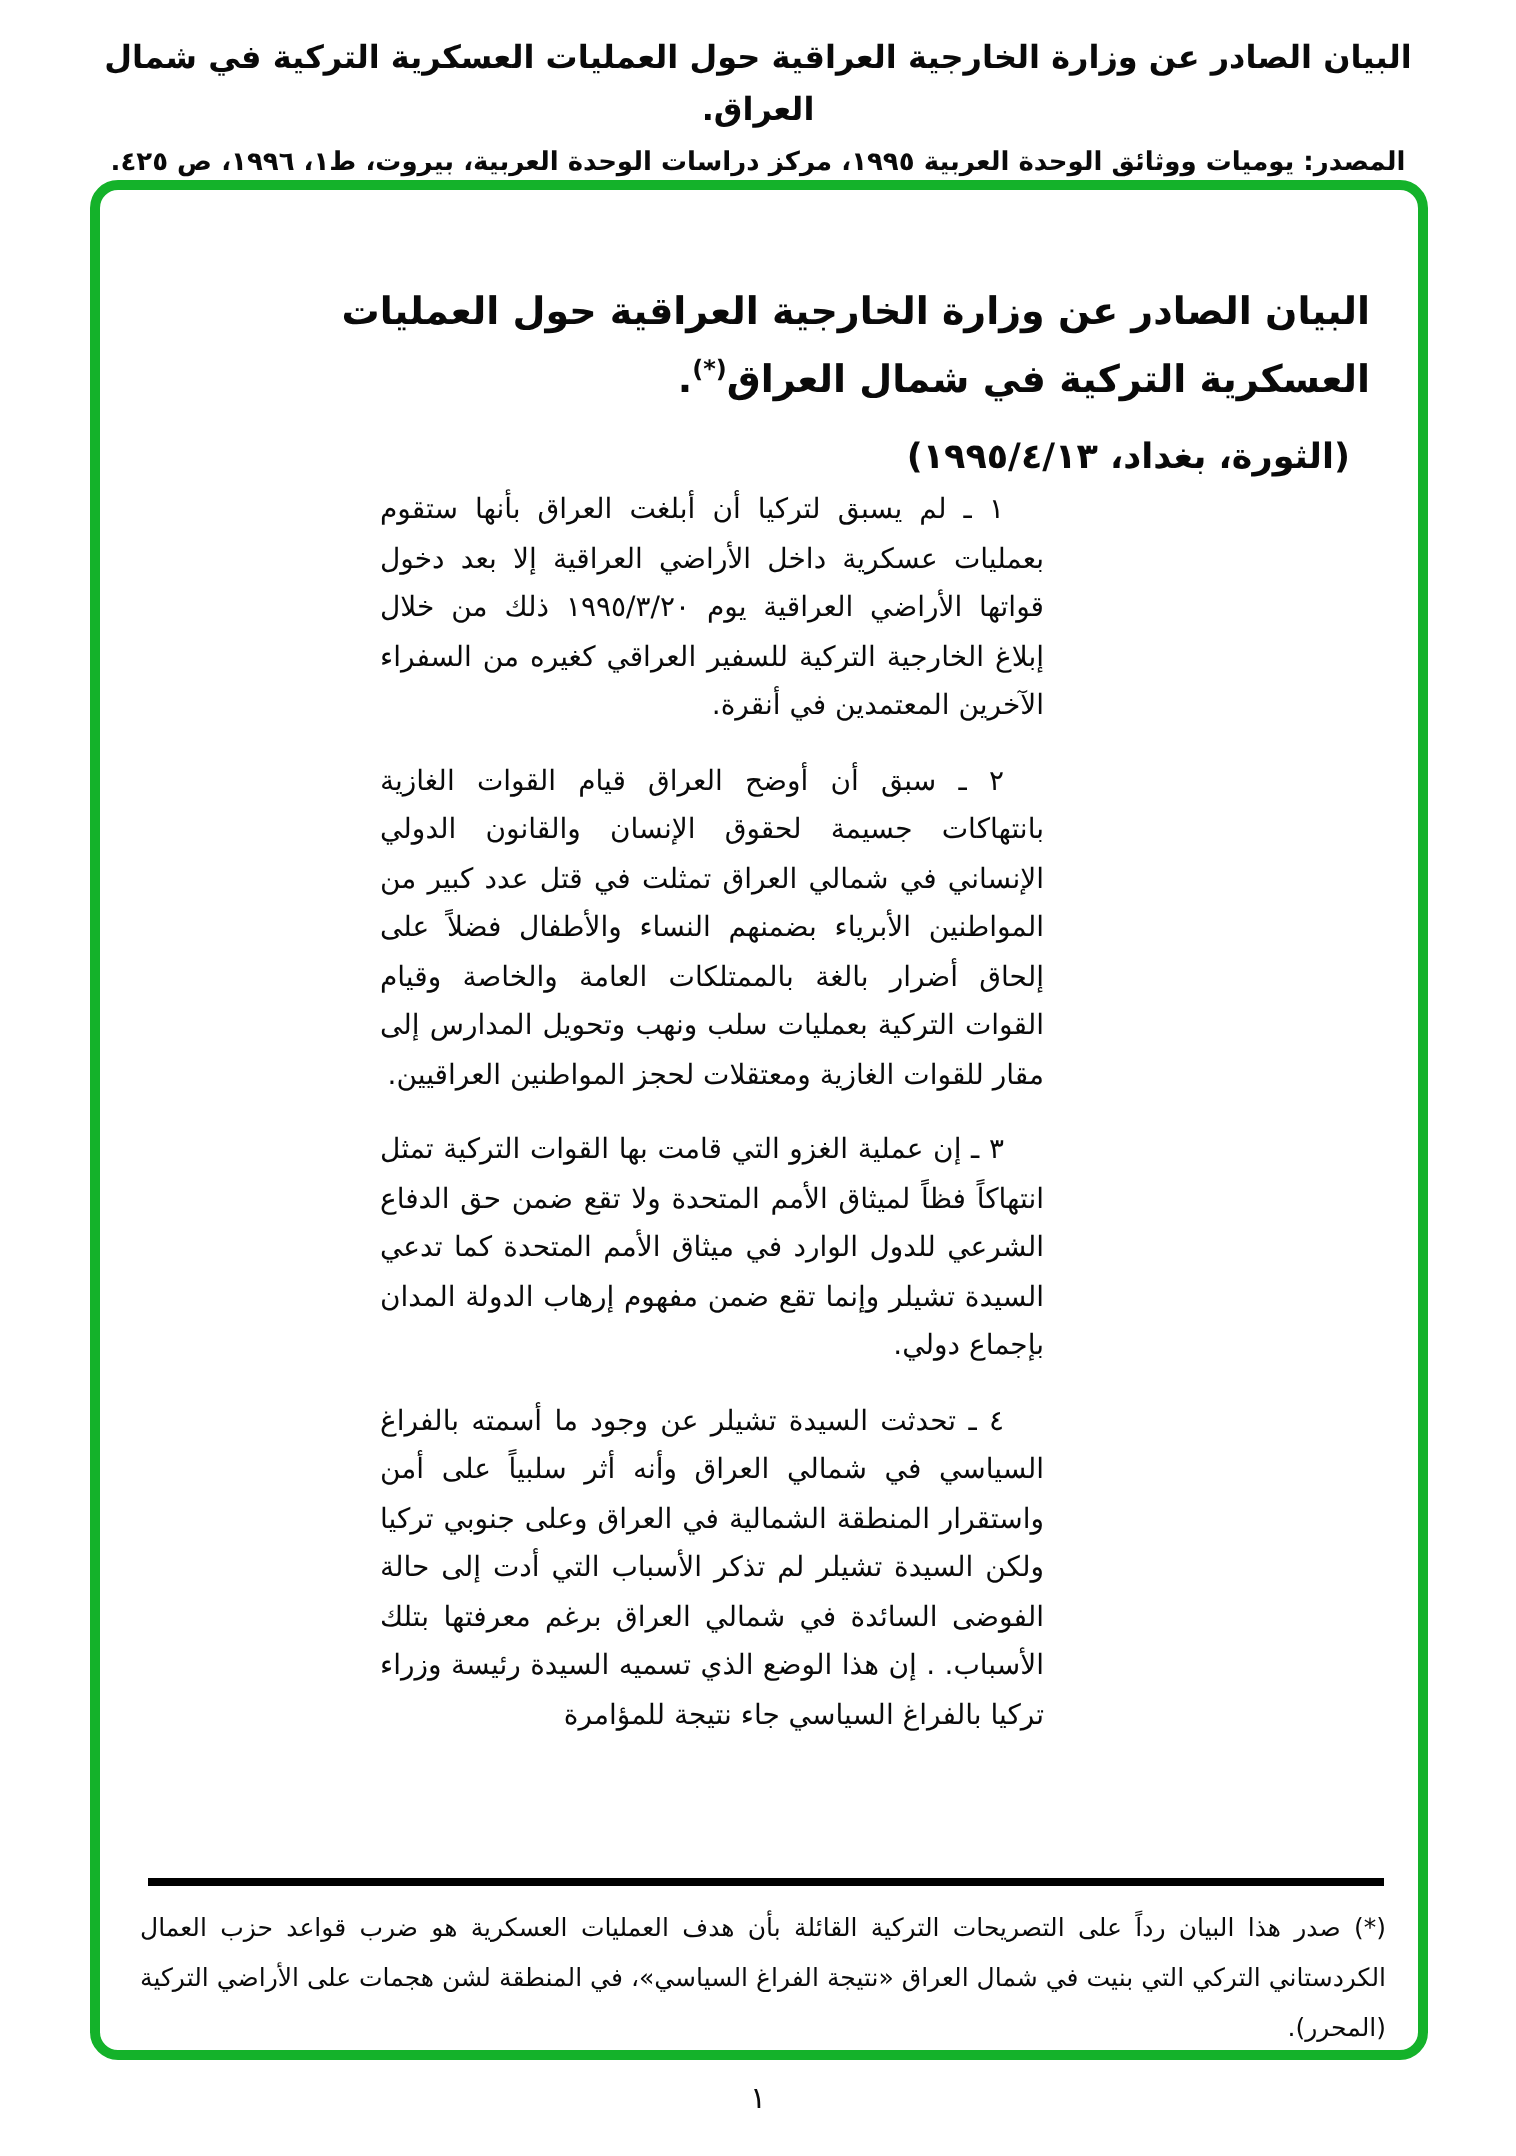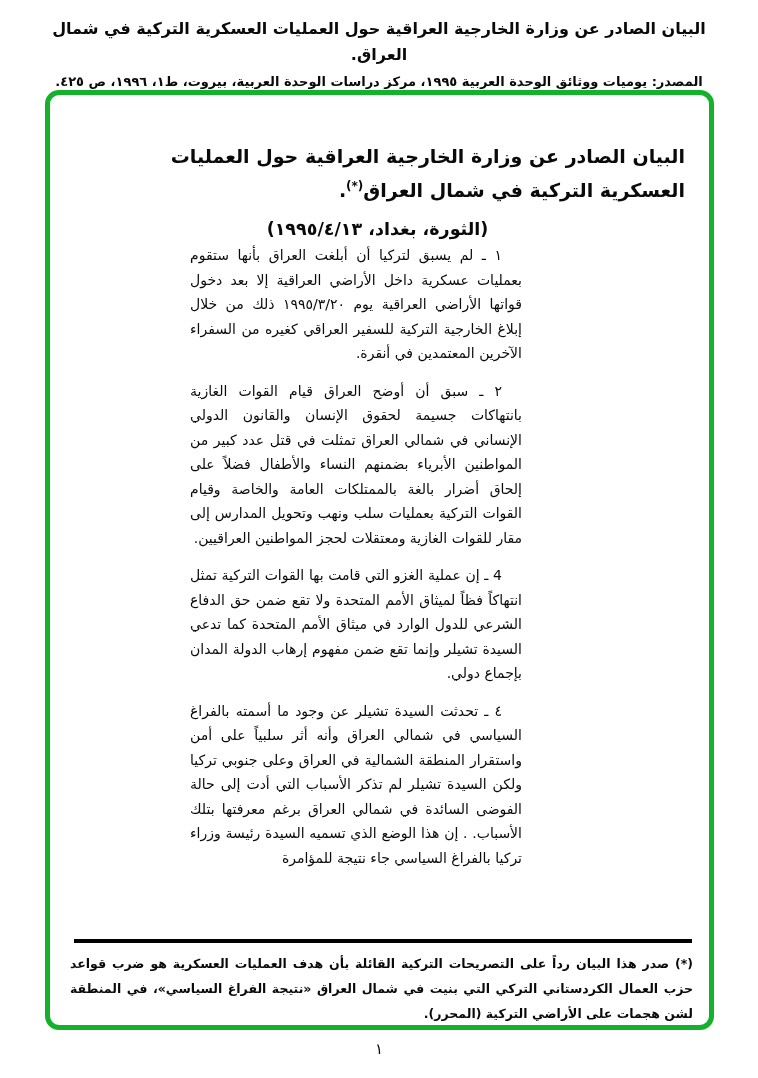--- a/index.html
+++ b/index.html
@@ -33,40 +33,40 @@
   .doc-title{
     position:absolute;top:44px;right:24px;left:34px;
     direction:rtl;text-align:right;
     font-size:19px;font-weight:bold;line-height:34px;
   }
   .doc-title sup{
     font-size:12px;font-weight:bold;line-height:0;
   }
   .dateline{
     position:absolute;top:124px;left:30px;right:34px;
-    direction:rtl;text-align:center;
+    direction:rtl;text-align:right;
     font-size:17.5px;font-weight:bold;
   }
   .doc-body{
     position:absolute;top:148px;left:140px;width:332px;
     direction:rtl;text-align:justify;
     font-size:14px;line-height:24.5px;
   }
   .doc-body p{
     margin:0 0 13px 0;
     text-indent:20px;
   }
   .footnote-rule{
     position:absolute;top:844px;left:24px;width:618px;height:4px;
     background:#000000;
   }
   .footnote{
     position:absolute;top:856px;left:20px;right:16px;
     direction:rtl;text-align:justify;
-    font-size:12.5px;font-weight:bold;line-height:25px;
+    font-size:12.5px;font-weight:normal;line-height:25px;
   }
   
   .page-number{
     position:absolute;top:1040px;left:0;width:758px;
     text-align:center;font-size:15px;direction:rtl;
   }
 </style>
 </head>
 <body style="color: rgb(10, 10, 10);">
 
@@ -76,21 +76,21 @@
 </div>
 
 <div class="doc-frame" style="border-color: rgb(20, 178, 42);">
   <div class="doc-title"><span>البيان الصادر عن وزارة الخارجية العراقية حول العمليات العسكرية التركية في شمال العراق</span><sup>(*)</sup><span>.</span></div>
 
   <div class="dateline">(الثورة، بغداد، ١٩٩٥/٤/١٣)</div>
 
   <div class="doc-body">
     <p>١ ـ لم يسبق لتركيا أن أبلغت العراق بأنها ستقوم بعمليات عسكرية داخل الأراضي العراقية إلا بعد دخول قواتها الأراضي العراقية يوم ١٩٩٥/٣/٢٠ ذلك من خلال إبلاغ الخارجية التركية للسفير العراقي كغيره من السفراء الآخرين المعتمدين في أنقرة.</p>
     <p>٢ ـ سبق أن أوضح العراق قيام القوات الغازية بانتهاكات جسيمة لحقوق الإنسان والقانون الدولي الإنساني في شمالي العراق تمثلت في قتل عدد كبير من المواطنين الأبرياء بضمنهم النساء والأطفال فضلاً على إلحاق أضرار بالغة بالممتلكات العامة والخاصة وقيام القوات التركية بعمليات سلب ونهب وتحويل المدارس إلى مقار للقوات الغازية ومعتقلات لحجز المواطنين العراقيين.</p>
-    <p>4 ـ إن عملية الغزو التي قامت بها القوات التركية تمثل انتهاكاً فظاً لميثاق الأمم المتحدة ولا تقع ضمن حق الدفاع الشرعي للدول الوارد في ميثاق الأمم المتحدة كما تدعي السيدة تشيلر وإنما تقع ضمن مفهوم إرهاب الدولة المدان بإجماع دولي.</p>
+    <p>٣ ـ إن عملية الغزو التي قامت بها القوات التركية تمثل انتهاكاً فظاً لميثاق الأمم المتحدة ولا تقع ضمن حق الدفاع الشرعي للدول الوارد في ميثاق الأمم المتحدة كما تدعي السيدة تشيلر وإنما تقع ضمن مفهوم إرهاب الدولة المدان بإجماع دولي.</p>
     <p>٤ ـ تحدثت السيدة تشيلر عن وجود ما أسمته بالفراغ السياسي في شمالي العراق وأنه أثر سلبياً على أمن واستقرار المنطقة الشمالية في العراق وعلى جنوبي تركيا ولكن السيدة تشيلر لم تذكر الأسباب التي أدت إلى حالة الفوضى السائدة في شمالي العراق برغم معرفتها بتلك الأسباب. . إن هذا الوضع الذي تسميه السيدة رئيسة وزراء تركيا بالفراغ السياسي جاء نتيجة للمؤامرة</p>
   </div>
 
   <div class="footnote-rule"></div>
   <div class="footnote">(*) صدر هذا البيان رداً على التصريحات التركية القائلة بأن هدف العمليات العسكرية هو ضرب قواعد حزب العمال الكردستاني التركي التي بنيت في شمال العراق «نتيجة الفراغ السياسي»، في المنطقة لشن هجمات على الأراضي التركية (المحرر).</div>
 </div>
 
 <div class="page-number">١</div>
 
 </body></html>

